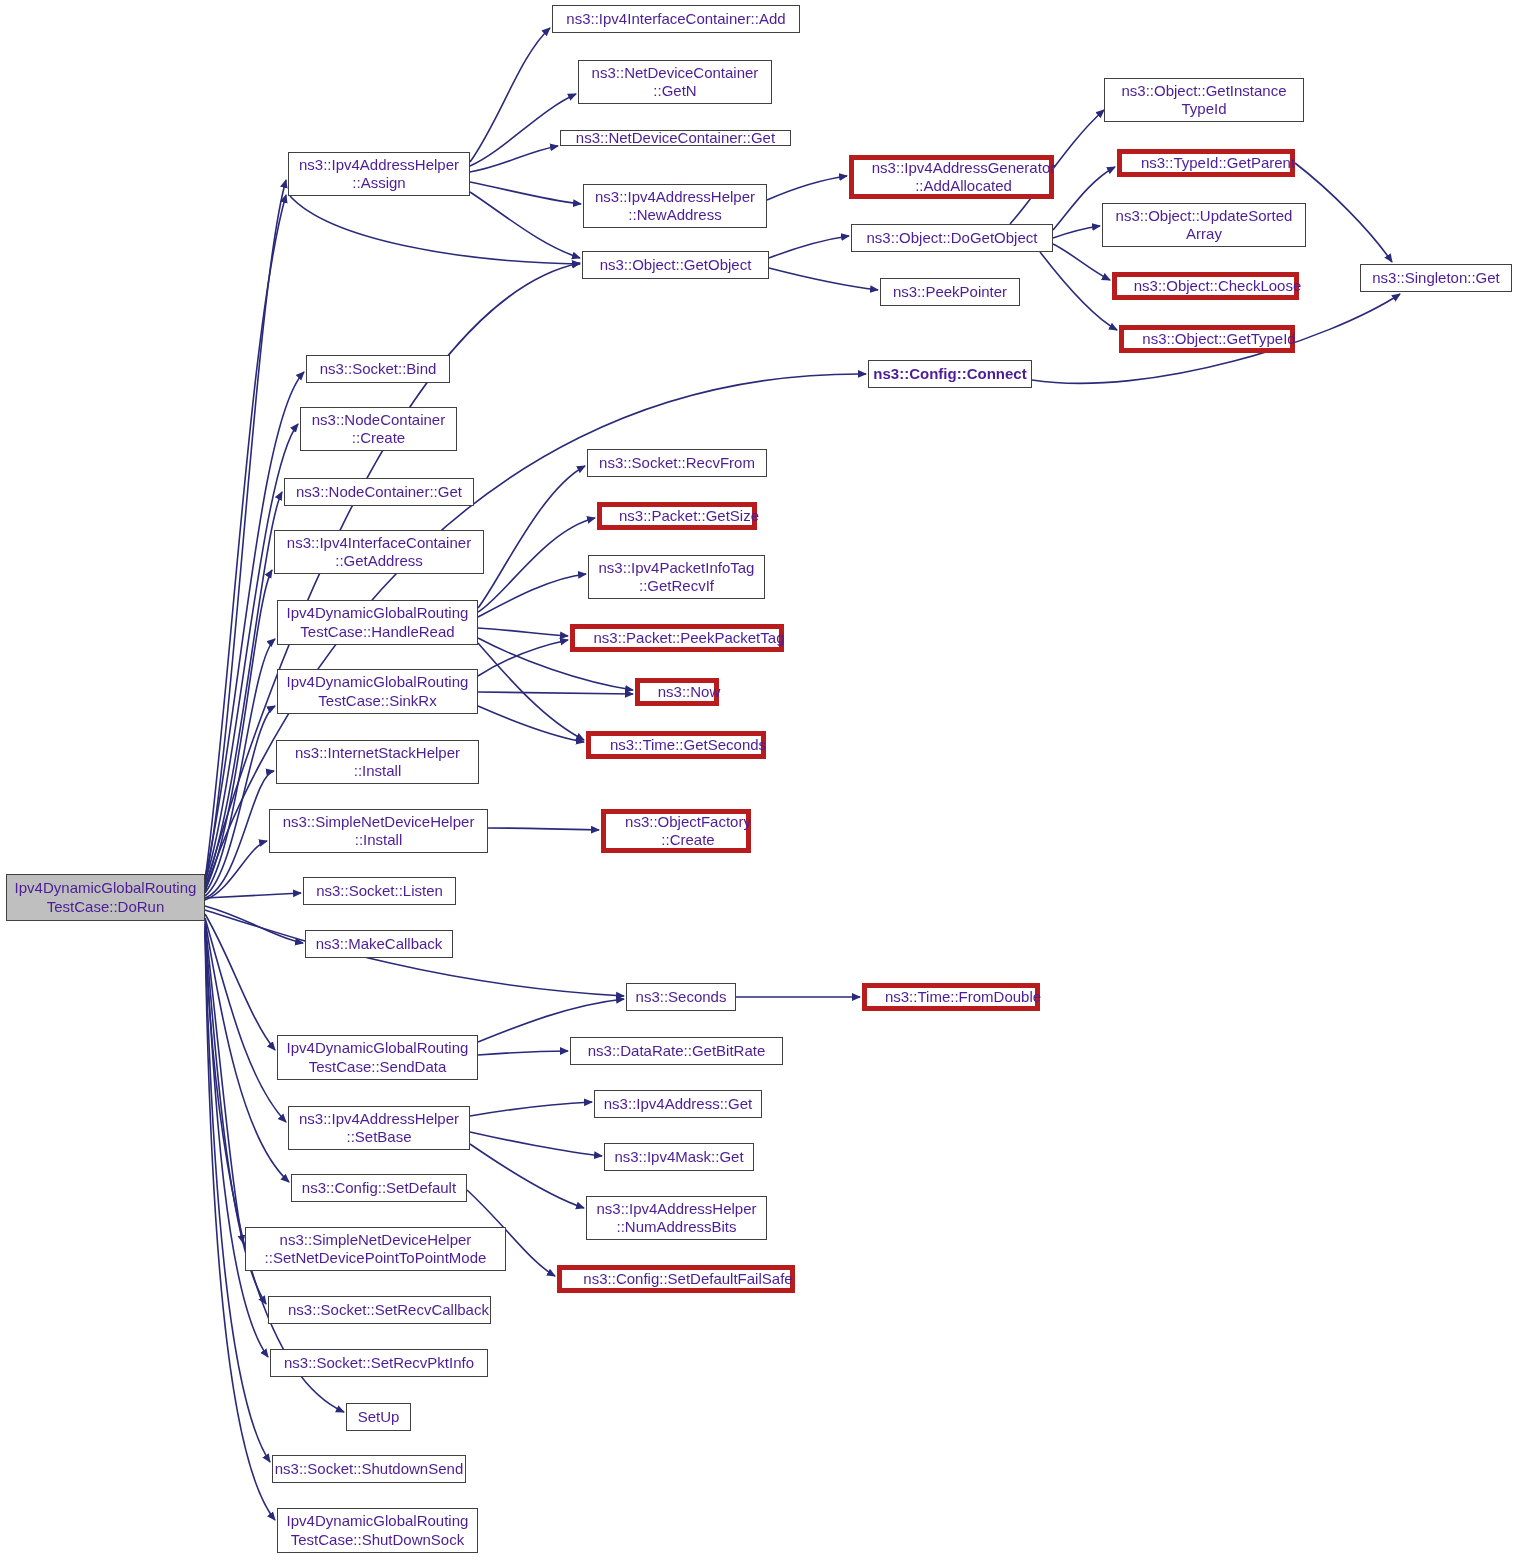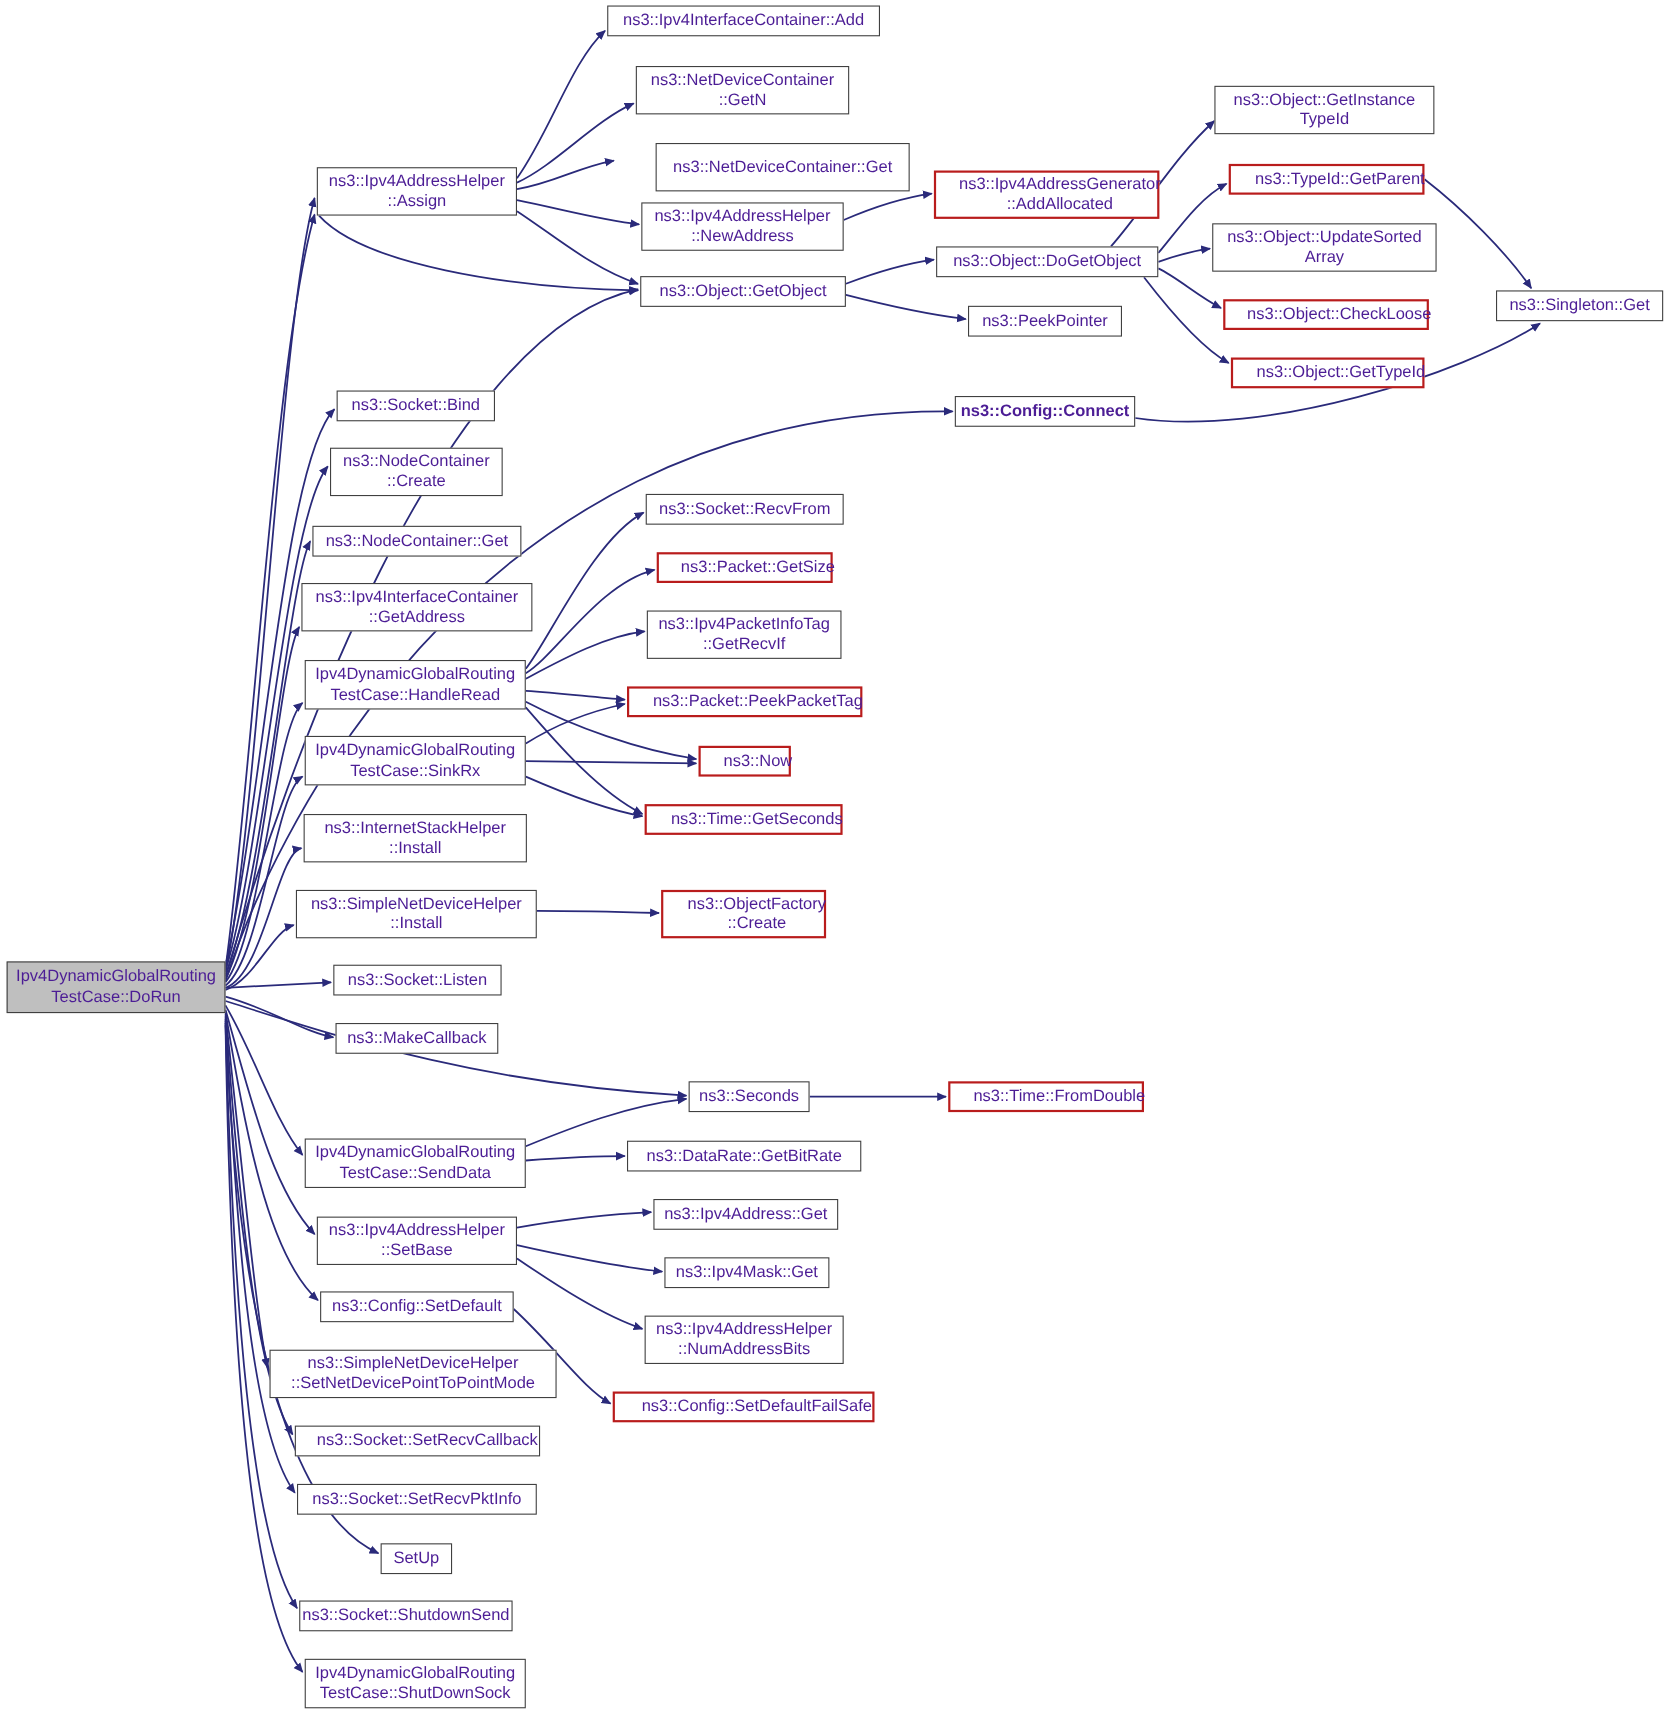--- a/index.html
+++ b/index.html
@@ -15,21 +15,21 @@
     text-align:center;
     font-size:15px;
     line-height:1.22;
     color:#4c1d95;
     background:#ffffff;
     border:1px solid #404040;
     white-space:pre-line;
     padding:0 4px;
     z-index:2;
   }
-  .node.red{border:2px solid #b91c1c;padding-left:28px;}
+  .node.red{border:5px solid #b91c1c;padding-left:28px;}
   .node.root{background:#bfbfbf;border:1px solid #404040;}
 </style>
 </head>
 <body>
 
 <div id="graph">
   <svg id="edges" xmlns="http://www.w3.org/2000/svg">
     <defs>
       <marker id="ar" markerWidth="9" markerHeight="9" refX="8" refY="4.5" orient="auto" markerUnits="userSpaceOnUse">
         <path d="M0,0.6 L9,4.5 L0,8.4 z" fill="#2a2a7a"></path>
@@ -96,21 +96,21 @@
       </g>
   </svg>
   <div id="node-layer">
       <div class="node root" style="left: 6px; top: 874px; width: 199px; height: 47px;">Ipv4DynamicGlobalRouting
 TestCase::DoRun</div>
       <div class="node" style="left: 288px; top: 152px; width: 182px; height: 44px;">ns3::Ipv4AddressHelper
 ::Assign</div>
       <div class="node" style="left: 552px; top: 5px; width: 248px; height: 28px;">ns3::Ipv4InterfaceContainer::Add</div>
       <div class="node" style="left: 578px; top: 60px; width: 194px; height: 44px;">ns3::NetDeviceContainer
 ::GetN</div>
-      <div class="node" style="left: 560px; top: 130px; width: 231px; height: 44px; margin-left: 36px;">ns3::NetDeviceContainer::Get</div>
+      <div class="node" style="left: 560px; top: 130px; width: 231px; height: 16px;">ns3::NetDeviceContainer::Get</div>
       <div class="node" style="left: 583px; top: 184px; width: 184px; height: 44px;">ns3::Ipv4AddressHelper
 ::NewAddress</div>
       <div class="node" style="left: 582px; top: 251px; width: 187px; height: 28px;">ns3::Object::GetObject</div>
       <div class="node red" style="left: 849px; top: 155px; width: 205px; height: 44px;">ns3::Ipv4AddressGenerator
 ::AddAllocated</div>
       <div class="node" style="left: 851px; top: 224px; width: 202px; height: 28px;">ns3::Object::DoGetObject</div>
       <div class="node" style="left: 880px; top: 278px; width: 140px; height: 28px;">ns3::PeekPointer</div>
       <div class="node" style="left: 868px; top: 360px; width: 164px; height: 28px; font-weight: bold;">ns3::Config::Connect</div>
       <div class="node" style="left: 1104px; top: 78px; width: 200px; height: 44px;">ns3::Object::GetInstance
 TypeId</div>

